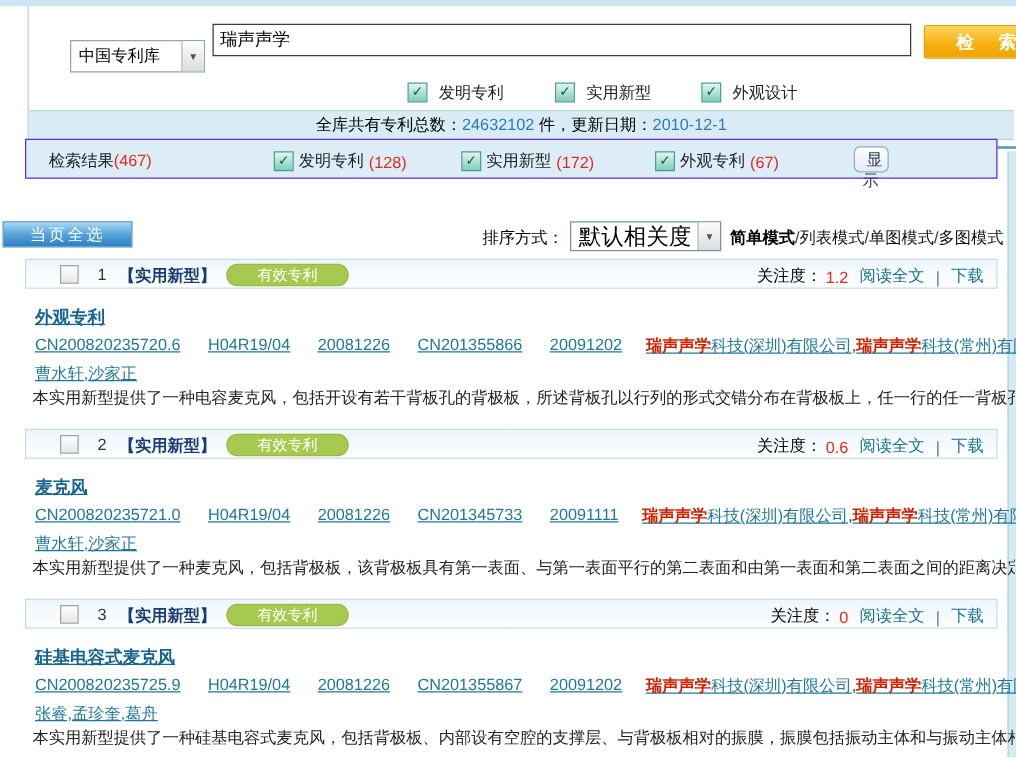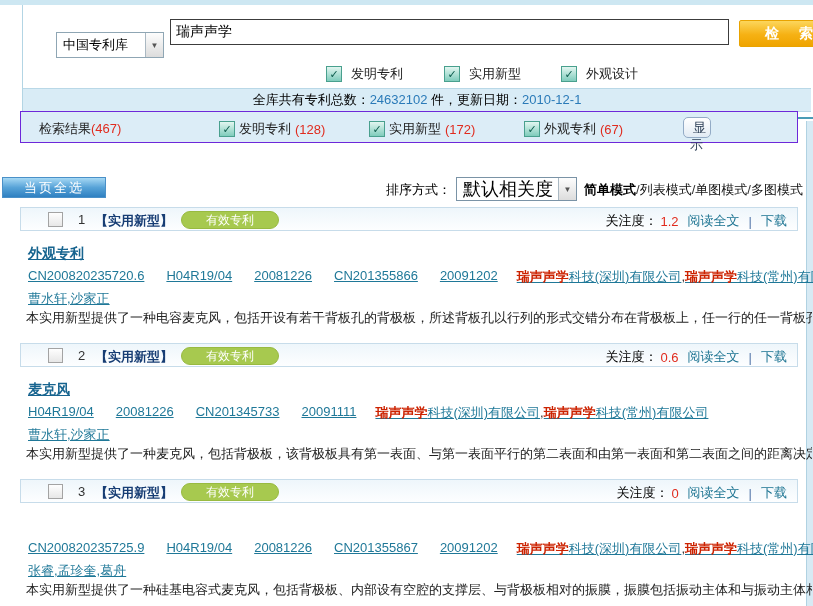--- a/index.html
+++ b/index.html
@@ -198,20 +198,21 @@
       <span class="rright">
         <span class="att-label">关注度：</span>
           <span class="red" style="margin-left:-6px">0.6</span>
         <a class="hlink">阅读全文</a>
         <span class="pipe">|</span>
         <a class="hlink">下载</a>
       </span>
     </div>
     <a class="rtitle">麦克风</a>
     <div class="rlinks">
+      <a>CN200820235721.0</a>
       <a>H04R19/04</a>
       <a>20081226</a>
       <a>CN201345733</a>
       <a>20091111</a>
       <span class="company">
         <a><b class="hl">瑞声声学</b><span>科技(深圳)有限公司</span></a><span class="comma">,</span><a><b class="hl">瑞声声学</b><span>科技(常州)有限公司</span></a>
       </span>
     </div>
     <a class="rinv">曹水轩,沙家正</a>
     <div class="rabs">本实用新型提供了一种麦克风，包括背极板，该背极板具有第一表面、与第一表面平行的第二表面和由第一表面和第二表面之间的距离决定的...</div>
@@ -224,20 +225,21 @@
       <span class="rtype">【实用新型】</span>
       <span class="badge">有效专利</span>
       <span class="rright">
         <span class="att-label">关注度：</span>
           <span class="red" style="margin-left:-6px">0</span>
         <a class="hlink">阅读全文</a>
         <span class="pipe">|</span>
         <a class="hlink">下载</a>
       </span>
     </div>
+    <a class="rtitle">硅基电容式麦克风</a>
     <div class="rlinks">
       <a>CN200820235725.9</a>
       <a>H04R19/04</a>
       <a>20081226</a>
       <a>CN201355867</a>
       <a>20091202</a>
       <span class="company">
         <a><b class="hl">瑞声声学</b><span>科技(深圳)有限公司</span></a><span class="comma">,</span><a><b class="hl">瑞声声学</b><span>科技(常州)有限公司</span></a>
       </span>
     </div>

